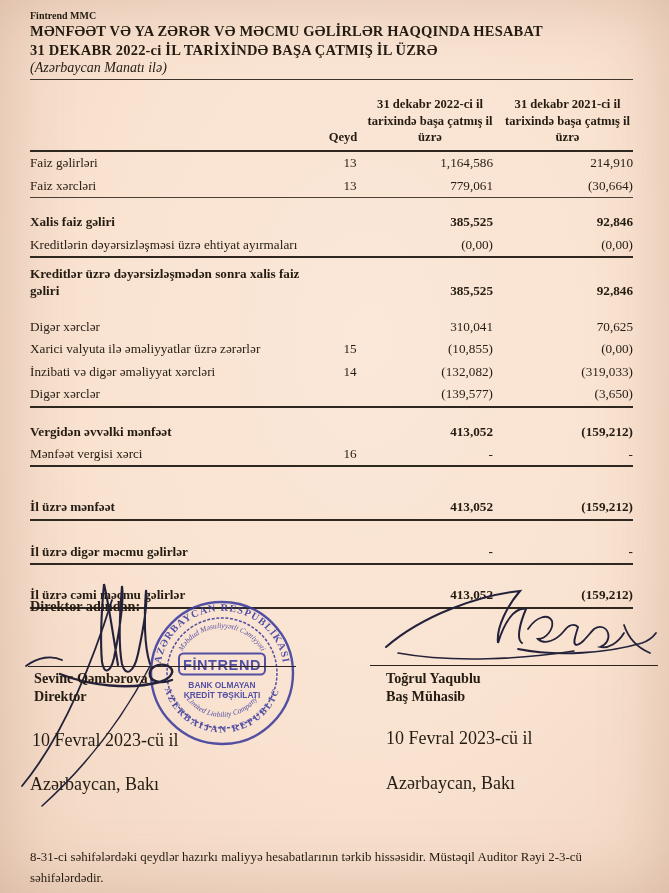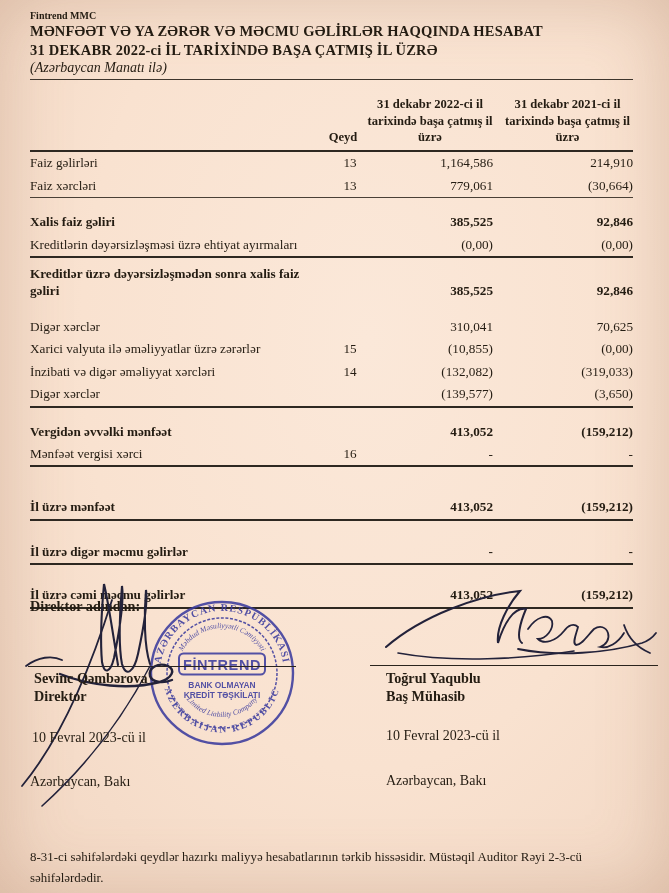--- a/index.html
+++ b/index.html
@@ -31,21 +31,21 @@
   .trow .v22{width:120px;text-align:right;}
   .trow .v21{flex:1;text-align:right;}
   .trow.bold{font-weight:bold;}
   .rule-thin{border-bottom:1.2px solid #4a4036;}
   .rule-thick{border-bottom:2.2px solid #2e2821;}
   
   .abs{position:absolute;}
   .sig-heading{font-weight:bold;font-size:14.2px;}
   .sig-line{border-top:1.6px solid #2a241d;height:0;}
   .sig-name{font-weight:bold;font-size:14.2px;line-height:1.28;}
-  .date-text,.loc-text{font-size:14px;}
+  .date-text,.loc-text{font-size:18px;}
   .footer-note{font-size:12.9px;line-height:1.6;width:622px;}
   svg{display:block;}
   .stamp-svg{opacity:.88;}
 </style>
 </head>
 <body>
 
 <div id="page">
   <div class="inner">
     <div class="company">Fintrend MMC</div>

